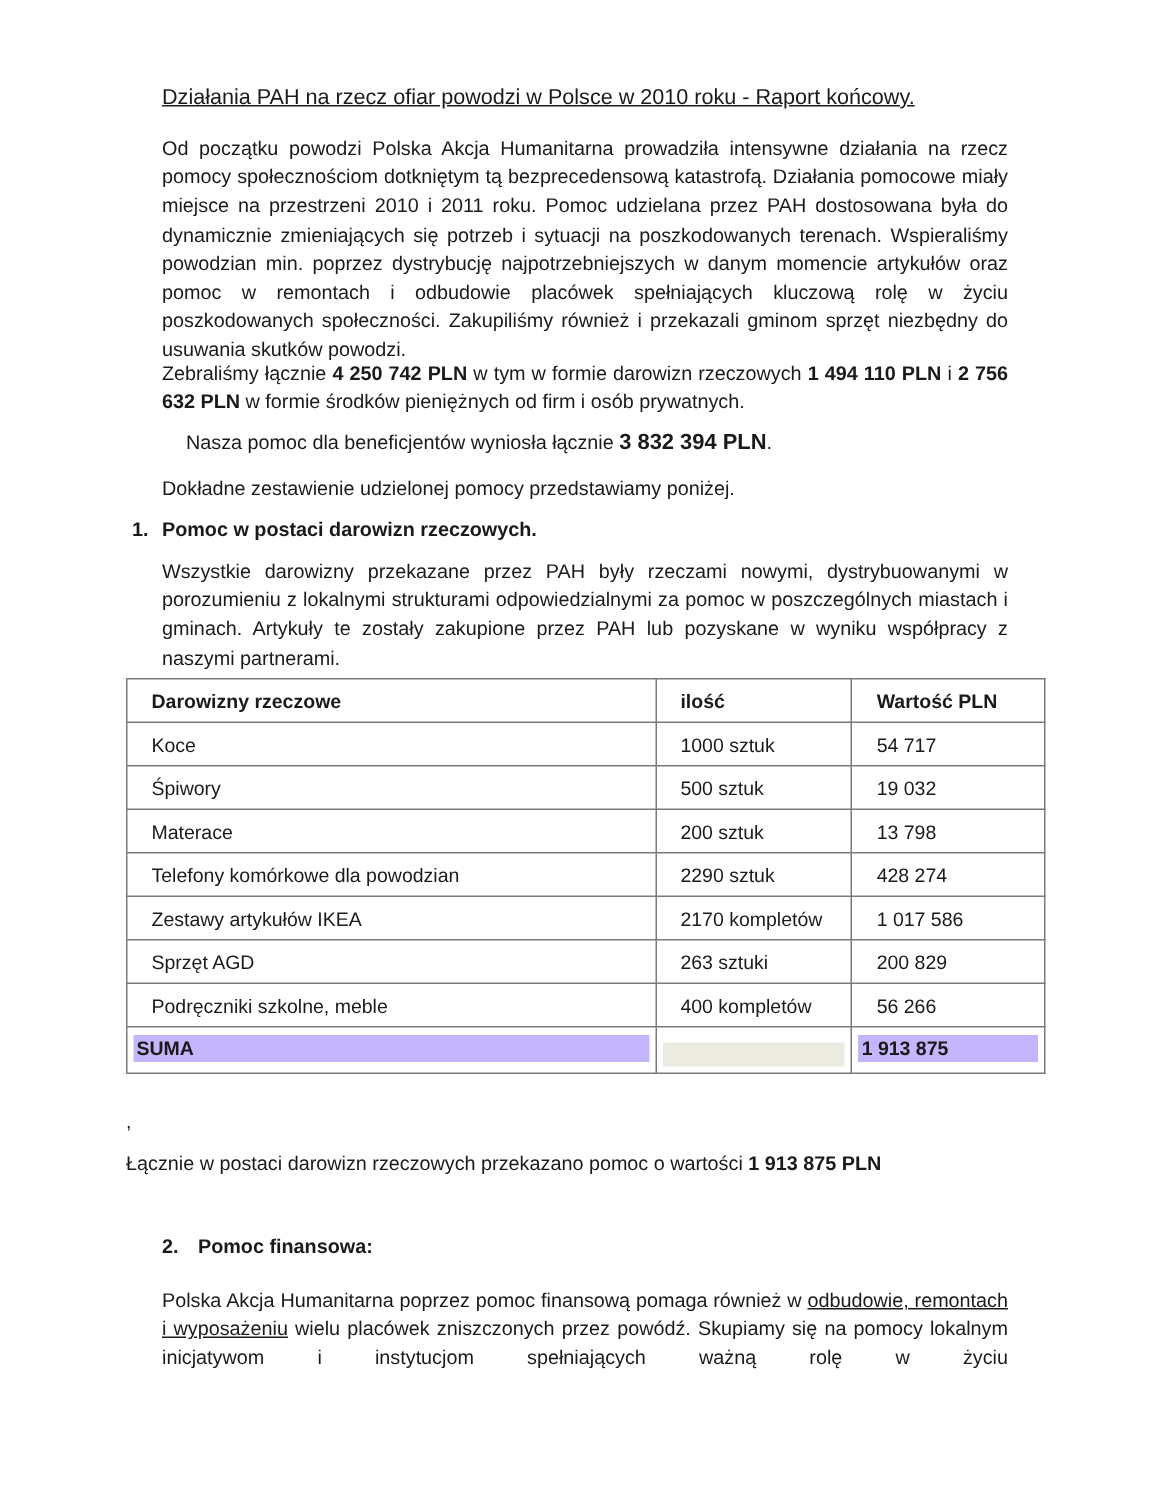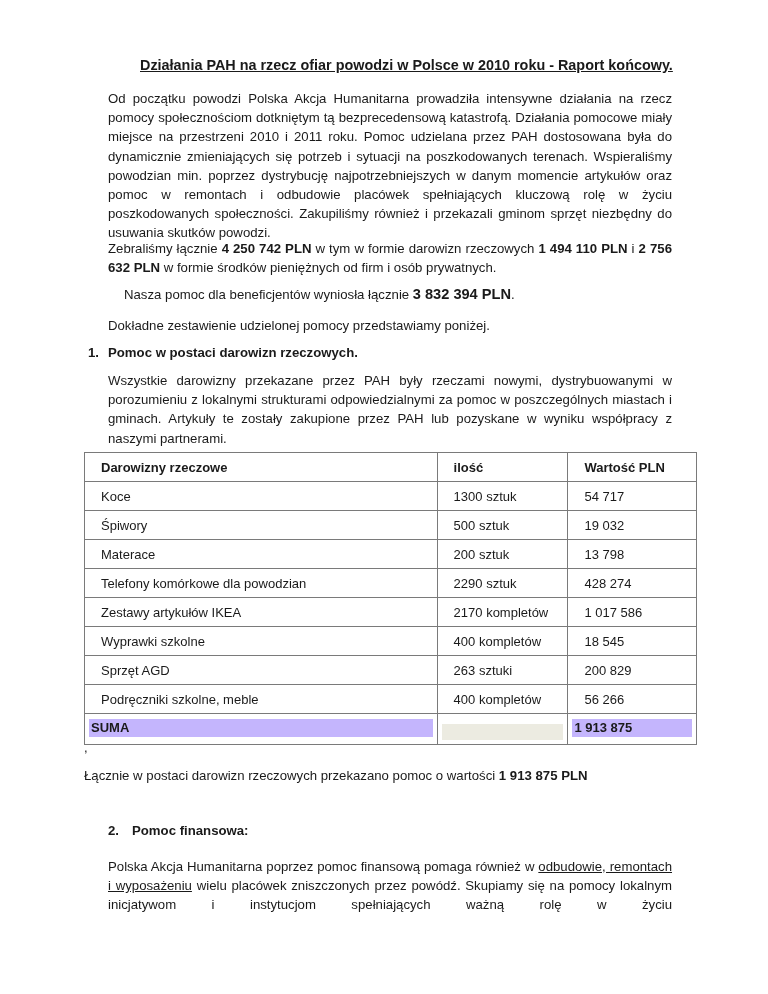--- a/index.html
+++ b/index.html
@@ -3,21 +3,21 @@
   <meta charset="utf-8">
   <style>
     html, body { margin: 0; padding: 0; background: #ffffff; }
     body {
       width: 768px; height: 994px; overflow: hidden; position: relative;
       font-family: "Liberation Sans", sans-serif; color: #1a1a1a;
     }
     .page { position: absolute; left: 108px; top: 0; width: 564px; }
     .title {
       position: absolute; top: 57px; left: 0; width: 600px;
-      font-size: 14.4px; font-weight: bold; text-decoration: underline; white-space: nowrap; margin-left: 32px;
+      font-size: 14.4px; font-weight: normal; text-decoration: underline; white-space: nowrap;
     }
     .para {
       position: absolute; left: 0; width: 564px; font-size: 13.2px; line-height: 19.2px;
       text-align: justify;
     }
     .just-all { text-align-last: justify; }
     b { font-weight: bold; }
     .big { font-size: 14.6px; }
     .heading1 { position: absolute; top: 345px; left: -20px; font-size: 13.2px; font-weight: bold; white-space: nowrap; }
     .heading2 { position: absolute; top: 823px; left: 0; font-size: 13.2px; font-weight: bold; white-space: nowrap; }
@@ -60,21 +60,21 @@
 
   <table>
     <tbody>
         <tr class="head">
       <td class="c1">Darowizny rzeczowe</td>
       <td class="c2">ilość</td>
       <td class="c3">Wartość PLN</td>
     </tr>
     <tr>
           <td class="c1">Koce</td>
-          <td class="c2">1300 sztuk</td>
+          <td class="c2">1000 sztuk</td>
           <td class="c3">54 717</td>
         </tr>
     <tr>
           <td class="c1">Śpiwory</td>
           <td class="c2">500 sztuk</td>
           <td class="c3">19 032</td>
         </tr>
     <tr>
           <td class="c1">Materace</td>
           <td class="c2">200 sztuk</td>
@@ -82,25 +82,20 @@
         </tr>
     <tr>
           <td class="c1">Telefony komórkowe dla powodzian</td>
           <td class="c2">2290 sztuk</td>
           <td class="c3">428 274</td>
         </tr>
     <tr>
           <td class="c1">Zestawy artykułów IKEA</td>
           <td class="c2">2170 kompletów</td>
           <td class="c3">1 017 586</td>
-        </tr>
-    <tr>
-          <td class="c1">Wyprawki szkolne</td>
-          <td class="c2">400 kompletów</td>
-          <td class="c3">18 545</td>
         </tr>
     <tr>
           <td class="c1">Sprzęt AGD</td>
           <td class="c2">263 sztuki</td>
           <td class="c3">200 829</td>
         </tr>
     <tr>
           <td class="c1">Podręczniki szkolne, meble</td>
           <td class="c2">400 kompletów</td>
           <td class="c3">56 266</td>

